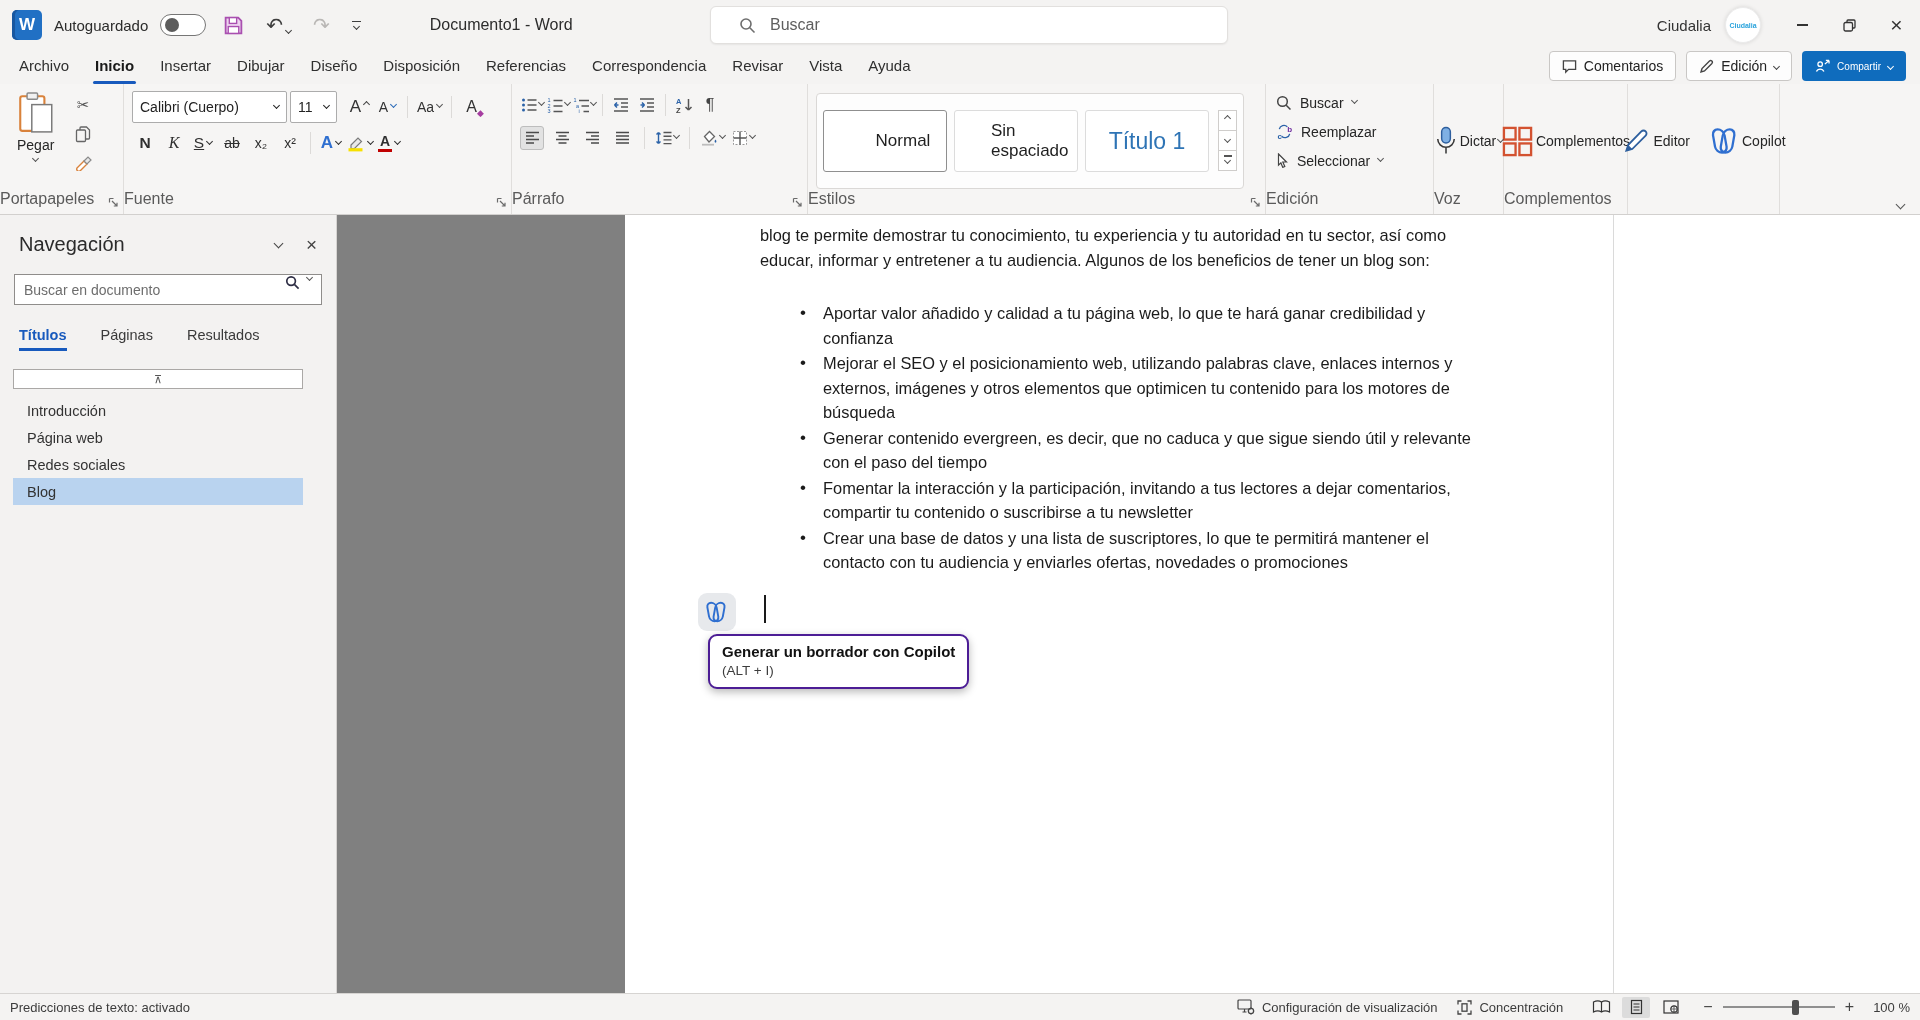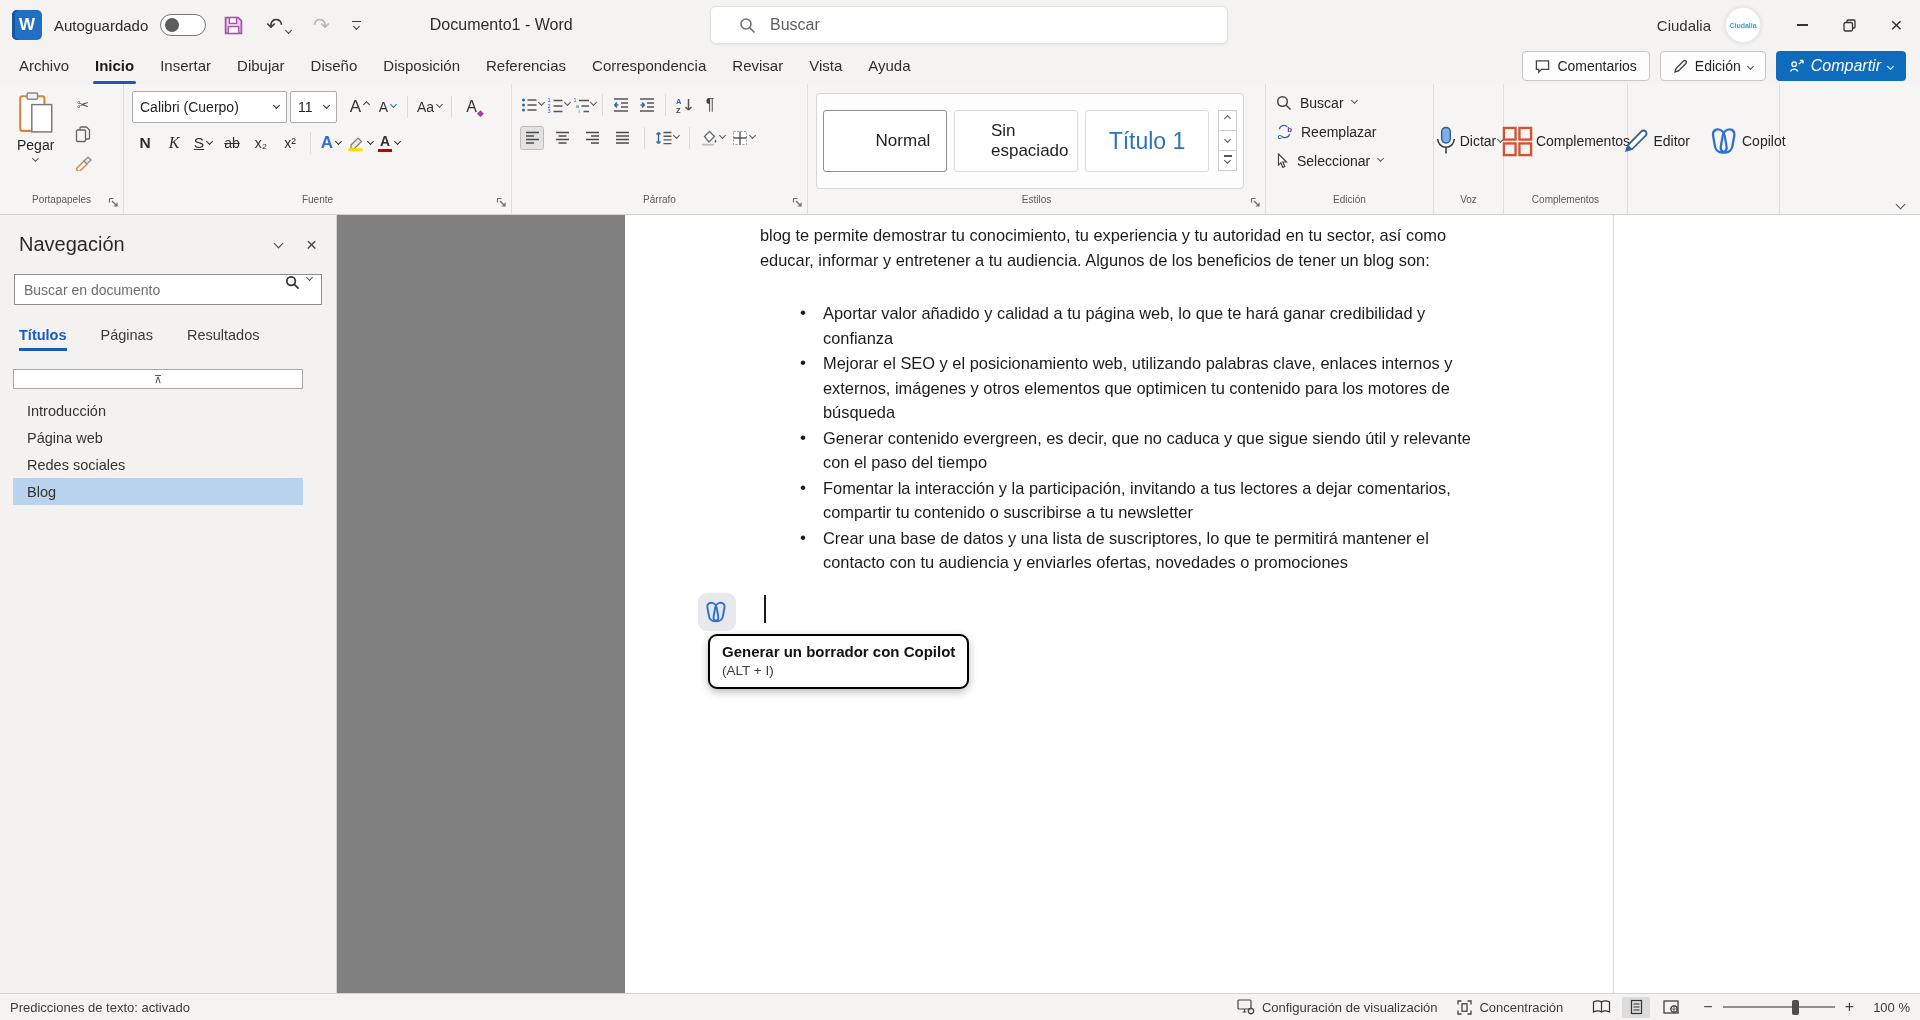--- a/index.html
+++ b/index.html
@@ -32,28 +32,28 @@
   .winbtn { width:47px; height:50px; display:flex; align-items:center; justify-content:center; color:#333; font-size:17px; cursor:pointer; }
   .minline { width:11px; height:1.5px; background:#333; display:inline-block; }
 
   
   .tabsrow { height:34px; flex:none; background:#f4f3f2; display:flex; padding-left:6px; position:relative; }
   .tab { padding:7px 13px 0; font-size:15px; color:#2f2f2f; position:relative; cursor:pointer; white-space:nowrap; }
   .tab.active { font-weight:700; color:#1a1a1a; }
   .tab.active::after { content:""; position:absolute; left:11px; right:11px; bottom:0; height:3px; border-radius:3px; background:#185abd; }
   .top-actions { position:absolute; right:14px; top:1px; display:flex; gap:10px; align-items:center; }
   .btn-outline { height:30px; background:#fdfdfd; border:1px solid #c9c7c5; border-radius:4px; font-size:14px; color:#222; display:flex; align-items:center; gap:7px; padding:0 12px; cursor:pointer; font-family:inherit; }
-  .btn-share { height:30px; background:#0f6cbd; border:none; border-radius:4px; font-size:16px; color:#fff; display:flex; align-items:center; gap:7px; padding:0 13px; cursor:pointer; font-family:inherit;font-style:italic; }
+  .btn-share { height:30px; background:#0f6cbd; border:none; border-radius:4px; font-size:10px; color:#fff; display:flex; align-items:center; gap:7px; padding:0 13px; cursor:pointer; font-family:inherit; }
   .btn-share .chev { border-color:#fff; }
 
   
   .ribbon { height:131px; flex:none; background:#f6f5f4; border-bottom:1px solid #d2d0ce; display:flex; position:relative; }
   .g { border-right:1px solid #e0dedc; display:flex; flex-direction:column; height:100%; flex:none; }
   .g-content { flex:1; display:flex; padding:7px 8px 0; }
-  .g-label { height:25px; display:flex; align-items:center; justify-content:center; gap:5px; font-size:10px; color:#5a5a5a; position:relative; padding-bottom:5px; }
+  .g-label { height:25px; display:flex; align-items:center; gap:5px; font-size:16px; color:#5a5a5a; position:relative; padding-bottom:5px; }
   .launcher { position:absolute; right:5px; bottom:7px; cursor:pointer; line-height:0; }
   .col { display:flex; flex-direction:column; }
   .row { display:flex; align-items:center; }
   .vsep { width:1px; height:22px; background:#dcdad8; margin:0 4px; flex:none; }
   .rbtn { min-width:25px; height:26px; display:flex; align-items:center; justify-content:center; gap:3px; font-size:15px; color:#333; border-radius:3px; cursor:pointer; padding:0 2px; }
   .rbtn .chev, .pic .chev { width:5px; height:5px; border-width:1.4px; margin-top:-2px; color:#555; }
   .pic { min-width:24px; height:24px; display:flex; align-items:center; justify-content:center; gap:2px; cursor:pointer; border-radius:3px; color:#444; }
   .pic.active { background:#e2e2e2; border:1px solid #bdbdbd; }
   .paste-btn { display:flex; flex-direction:column; align-items:center; gap:3px; padding:1px 9px 0; cursor:pointer; }
   .paste-btn .lbl { font-size:14px; color:#262626; }
@@ -102,21 +102,21 @@
   .page { width:989px; flex:none; background:#fff; border-right:1px solid #dadada; position:relative; }
   .canvas-right { flex:1; background:#fff; }
 
   .doc { padding:8px 0 0 135px; width:855px; font-size:16.4px; line-height:24.5px; color:#1b1b1b; }
   .doc-bullets { list-style:none; margin-top:29px; }
   .doc-bullets li { position:relative; margin-left:36px; padding-left:27px; margin-bottom:1px; }
   .doc-bullets li::before { content:"•"; position:absolute; left:4px; top:0; font-size:17px; }
 
   .cp-icon { position:absolute; left:73px; top:378px; width:38px; height:38px; background:#e7e9ec; border-radius:9px; display:flex; align-items:center; justify-content:center; cursor:pointer; }
   .cursor-caret { position:absolute; left:139px; top:380px; width:2px; height:28px; background:#1a1a1a; }
-  .cp-tooltip { position:absolute; left:83px; top:419px; background:#fff; border:2px solid #000000; border-radius:9px; padding:7px 12px 9px; box-shadow:0 3px 9px rgba(0,0,0,.28), 0 0 0 2px rgba(255,255,255,.9); white-space:nowrap; z-index:5; }
+  .cp-tooltip { position:absolute; left:83px; top:419px; background:#fff; border:2px solid #4c1d95; border-radius:9px; padding:7px 12px 9px; box-shadow:0 3px 9px rgba(0,0,0,.28), 0 0 0 2px rgba(255,255,255,.9); white-space:nowrap; z-index:5; }
   .cpt-title { font-size:15px; font-weight:700; color:#111; }
   .cpt-short { font-size:13.5px; color:#3d3d3d; margin-top:3px; }
 
   
   .statusbar { height:27px; flex:none; background:#f4f3f2; border-top:1px solid #d6d4d2; display:flex; align-items:center; justify-content:space-between; font-size:13px; color:#3c3c3c; padding:0 10px; }
   .sb-right { display:flex; align-items:center; }
   .sb-item { display:flex; align-items:center; gap:7px; margin-left:20px; cursor:pointer; }
   .sb-views { display:flex; gap:7px; margin-left:24px; }
   .sb-view { width:28px; height:21px; display:flex; align-items:center; justify-content:center; border-radius:2px; cursor:pointer; }
   .sb-view.active { background:#dcdcdc; }

